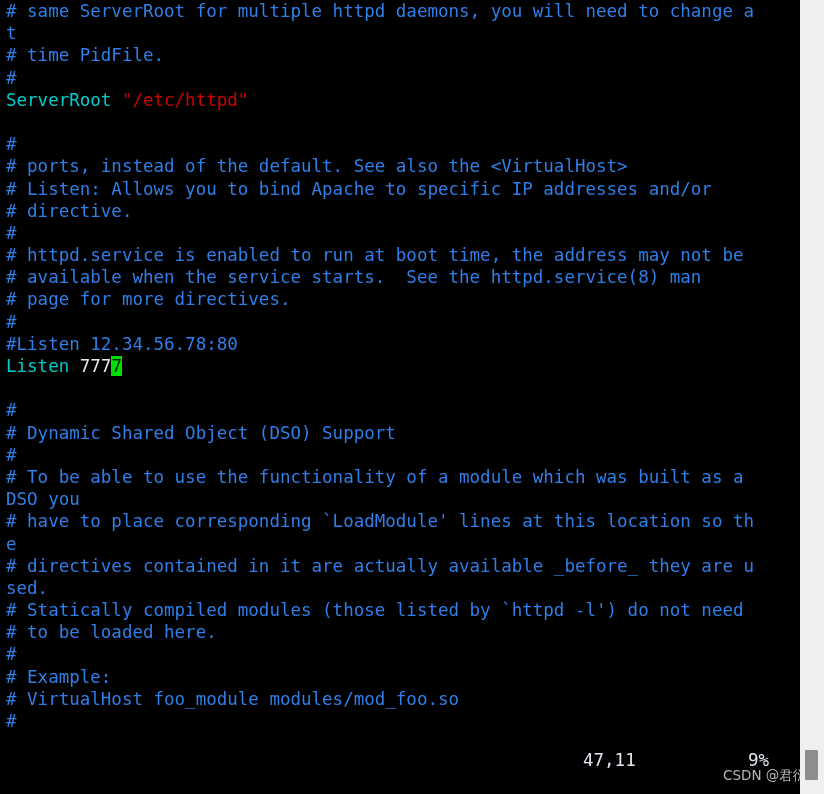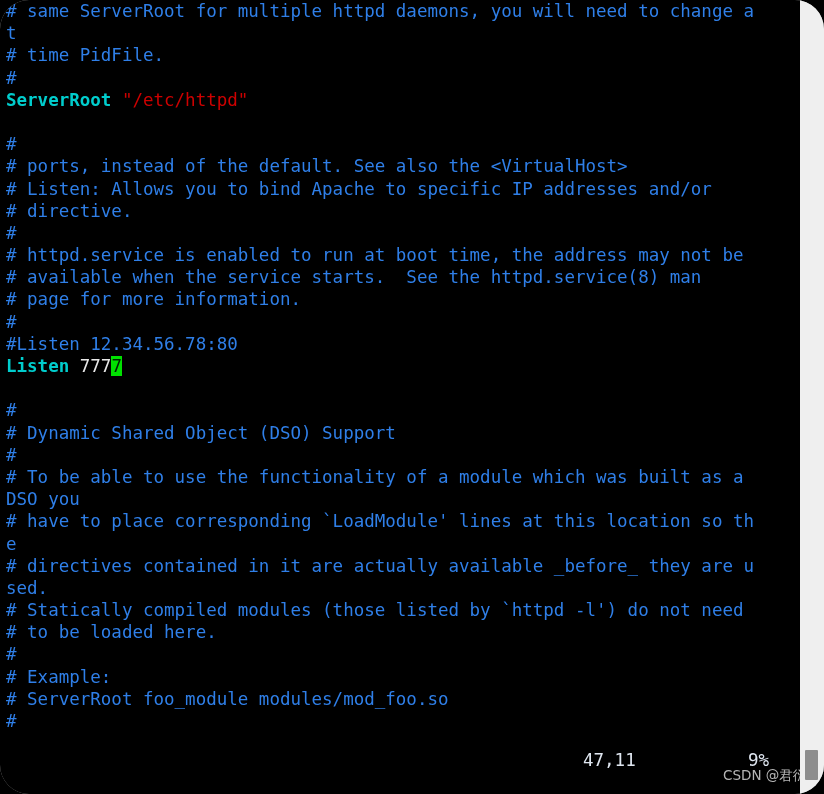--- a/index.html
+++ b/index.html
@@ -7,21 +7,20 @@
     padding: 0;
     background: #000000;
   }
   #screen {
     position: relative;
     width: 824px;
     height: 794px;
     background: #a3a3a3;
     overflow: hidden;
     font-family: "DejaVu Sans Mono", "Liberation Mono", monospace;
-    border-radius: 29px;
   }
   #terminal {
     position: absolute;
     left: 0;
     top: 0;
     width: 800px;
     height: 794px;
     background: #000000;
     padding: 0;
     box-sizing: border-box;
@@ -34,21 +33,21 @@
   }
   .vline {
     height: 22.2px;
     line-height: 22.2px;
     font-size: 17.5px;
     letter-spacing: 0px;
     white-space: pre;
     color: #2f7fe8;
   }
   .c-comment { color: #2f7fe8; }
-  .c-directive { color: #00cdcd; font-weight: bold; }
+  .c-directive { color: #00cdcd; }
   .c-string { color: #cd0000; }
   .c-value { color: #e8e8e8; }
   .cursor {
     background: #00e000;
     color: #002000;
   }
 
   
   #statusline {
     position: absolute;
@@ -121,41 +120,41 @@
       <div class="vline"><span class="c-directive">ServerRoot</span><span> </span><span class="c-string">"/etc/httpd"</span></div>
 
       <div class="vline c-comment"></div>
       <div class="vline c-comment">#</div>
       <div class="vline c-comment"># ports, instead of the default. See also the &lt;VirtualHost&gt;</div>
       <div class="vline c-comment"># Listen: Allows you to bind Apache to specific IP addresses and/or</div>
       <div class="vline c-comment"># directive.</div>
       <div class="vline c-comment">#</div>
       <div class="vline c-comment"># httpd.service is enabled to run at boot time, the address may not be</div>
       <div class="vline c-comment"># available when the service starts.  See the httpd.service(8) man</div>
-      <div class="vline c-comment"># page for more information.</div>
+      <div class="vline c-comment"># page for more directives.</div>
       <div class="vline c-comment">#</div>
       <div class="vline c-comment">#Listen 12.34.56.78:80</div>
 
       <div class="vline"><span class="c-directive">Listen</span><span> </span><span class="c-value">777</span><span class="cursor">7</span></div>
 
       <div class="vline c-comment"></div>
       <div class="vline c-comment">#</div>
       <div class="vline c-comment"># Dynamic Shared Object (DSO) Support</div>
       <div class="vline c-comment">#</div>
       <div class="vline c-comment"># To be able to use the functionality of a module which was built as a</div>
       <div class="vline c-comment">DSO you</div>
       <div class="vline c-comment"># have to place corresponding `LoadModule' lines at this location so th</div>
       <div class="vline c-comment">e</div>
       <div class="vline c-comment"># directives contained in it are actually available _before_ they are u</div>
       <div class="vline c-comment">sed.</div>
       <div class="vline c-comment"># Statically compiled modules (those listed by `httpd -l') do not need</div>
       <div class="vline c-comment"># to be loaded here.</div>
       <div class="vline c-comment">#</div>
       <div class="vline c-comment"># Example:</div>
-      <div class="vline c-comment"># ServerRoot foo_module modules/mod_foo.so</div>
+      <div class="vline c-comment"># VirtualHost foo_module modules/mod_foo.so</div>
       <div class="vline c-comment">#</div>
 
     </div>
 
     <div id="statusline">
       <span id="ruler">47,11</span>
       <span id="pct">9%</span>
     </div>
 
     <div id="watermark">CSDN @君衍․</div>

